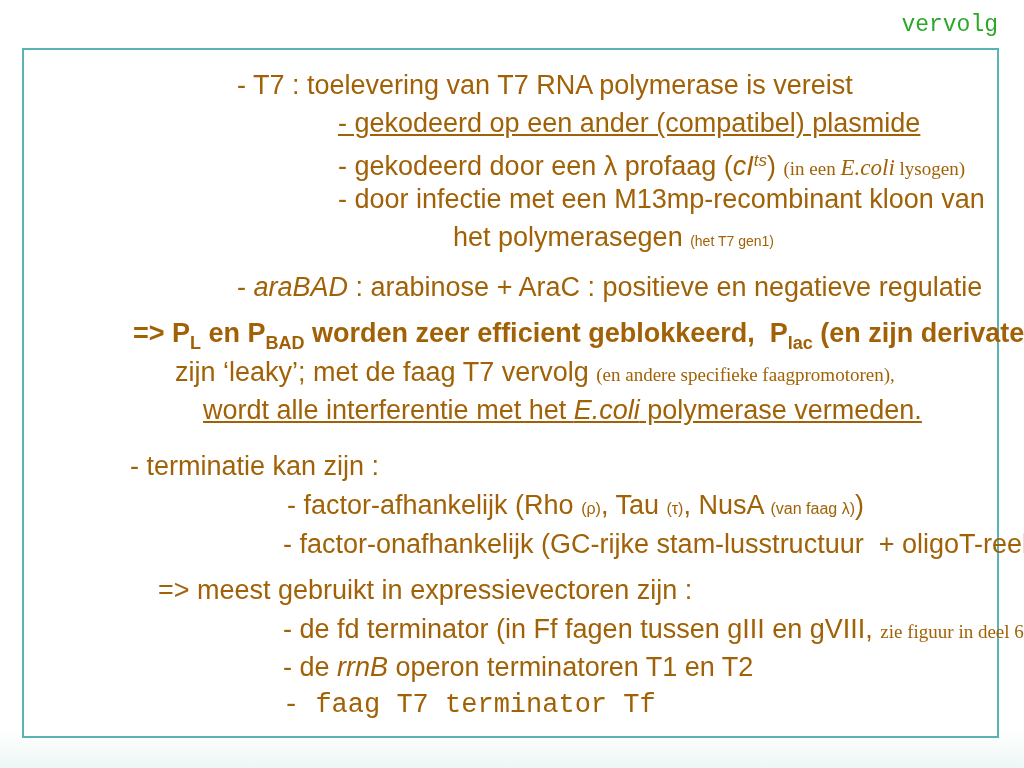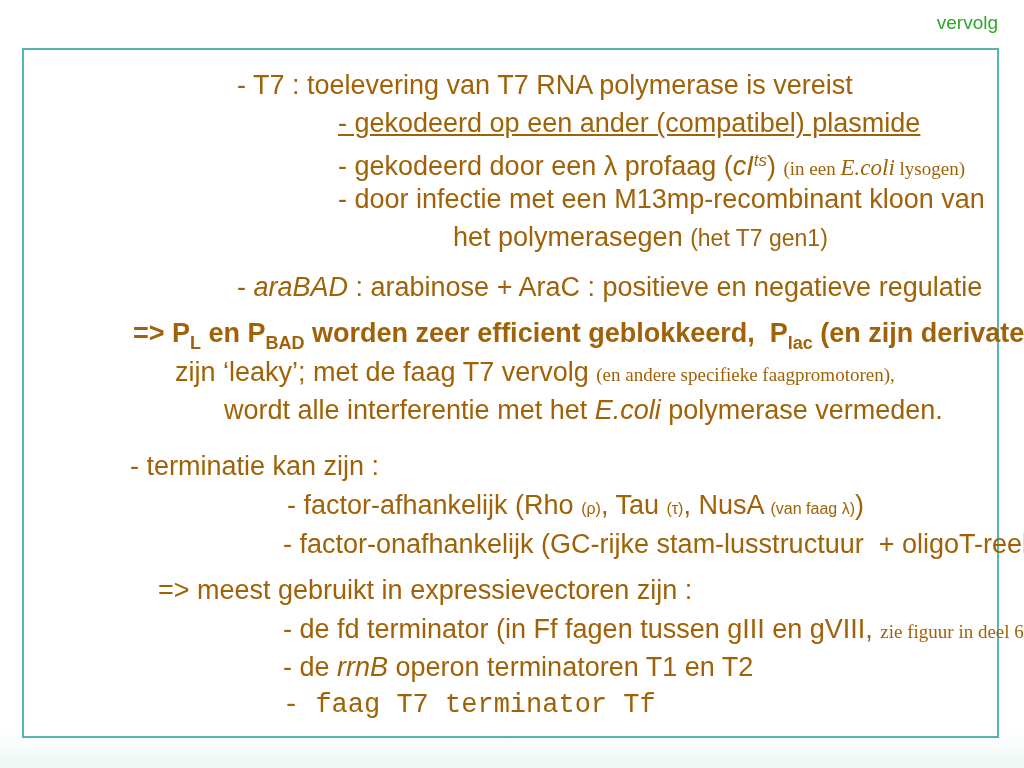--- a/index.html
+++ b/index.html
@@ -14,55 +14,55 @@
   .slide-border {
     position: absolute;
     left: 22px; top: 48px;
     width: 973px; height: 686px;
     border: 2px solid #57b4b2;
     background: #ffffff;
   }
   .continuation {
     position: absolute;
     top: 12px; right: 26px;
-    font-family: Liberation Sans, sans-serif;
-    font-size: 19px;
+    font-family: Liberation Mono, monospace;
+    font-size: 23px;
     color: #2ba72b;
   }
   .line {
     position: absolute;
     font-family: "Liberation Sans", sans-serif;
     font-size: 27px;
     line-height: 34px;
     white-space: pre;
     color: #a16207;
   }
   .line .it    { font-style: italic; }
   .line .ser   { font-family: Liberation Serif, serif; font-size: 19px; margin-top: 19px; }
   .line .serit { font-family: "Liberation Serif", serif; font-size: 23px; font-style: italic; }
-  .line .sm    { font-size: 23px; }
+  .line .sm    { font-size: 14px; }
   .line .xs    { font-size: 16px; }
   .line .sub   { font-size: 18px; vertical-align: -7px; }
   .line .supit { font-size: 17px; font-style: italic; vertical-align: 9px; }
 </style>
 </head>
 <body>
 
 <div class="continuation">vervolg</div>
 
 <div class="slide-border"></div>
 
 <div class="line" style="left:237px; top:68px;"><span>- T7 : toelevering van T7 RNA polymerase is vereist</span></div>
 <div class="line" style="left:338px; top:106px;text-decoration:underline;"><span>- gekodeerd op een ander (compatibel) plasmide</span></div>
 <div class="line" style="left:338px; top:144px;"><span>- gekodeerd door een λ profaag (</span><span class="it">cI</span><span class="supit">ts</span><span>) </span><span class="ser">(in een </span><span class="serit">E.coli</span><span class="ser"> lysogen)</span></div>
 <div class="line" style="left:338px; top:182px;"><span>- door infectie met een M13mp-recombinant kloon van</span></div>
 <div class="line" style="left:453px; top:220px;"><span>het polymerasegen </span><span class="sm">(het T7 gen1)</span></div>
 <div class="line" style="left:237px; top:270px;"><span>- </span><span class="it">araBAD</span><span> : arabinose + AraC : positieve en negatieve regulatie</span></div>
 <div class="line" style="left:133px; top:316px;font-weight:bold;"><span>=&gt; P</span><span class="sub">L</span><span> en P</span><span class="sub">BAD</span><span> worden zeer efficient geblokkeerd,  P</span><span class="sub">lac</span><span> (en zijn derivaten)</span></div>
 <div class="line" style="left:175px; top:355px;"><span>zijn ‘leaky’; met de faag T7 vervolg </span><span class="ser">(en andere specifieke faagpromotoren),</span></div>
-<div class="line" style="left:224px; top:393px;"><span>wordt alle interferentie met het </span><span class="it">E.coli</span><span> polymerase vermeden.</span></div>
+<div class="line" style="left:203px; top:393px;text-decoration:underline;"><span>wordt alle interferentie met het </span><span class="it">E.coli</span><span> polymerase vermeden.</span></div>
 <div class="line" style="left:130px; top:449px;"><span>- terminatie kan zijn :</span></div>
 <div class="line" style="left:287px; top:488px;"><span>- factor-afhankelijk (Rho </span><span class="xs">(ρ)</span><span>, Tau </span><span class="xs">(τ)</span><span>, NusA </span><span class="xs">(van faag λ)</span><span>)</span></div>
 <div class="line" style="left:283px; top:527px;"><span>- factor-onafhankelijk (GC-rijke stam-lusstructuur  + oligoT-reeks)</span></div>
 <div class="line" style="left:158px; top:573px;"><span>=&gt; meest gebruikt in expressievectoren zijn :</span></div>
 <div class="line" style="left:283px; top:612px;"><span>- de fd terminator (in Ff fagen tussen gIII en gVIII, </span><span class="ser">zie figuur in deel 6</span></div>
 <div class="line" style="left:283px; top:650px;"><span>- de </span><span class="it">rrnB</span><span> operon terminatoren T1 en T2</span></div>
 <div class="line" style="left:283px; top:688px;font-family:Liberation Mono, monospace;"><span>- faag T7 terminator Tf</span></div>
 
 </body></html>

